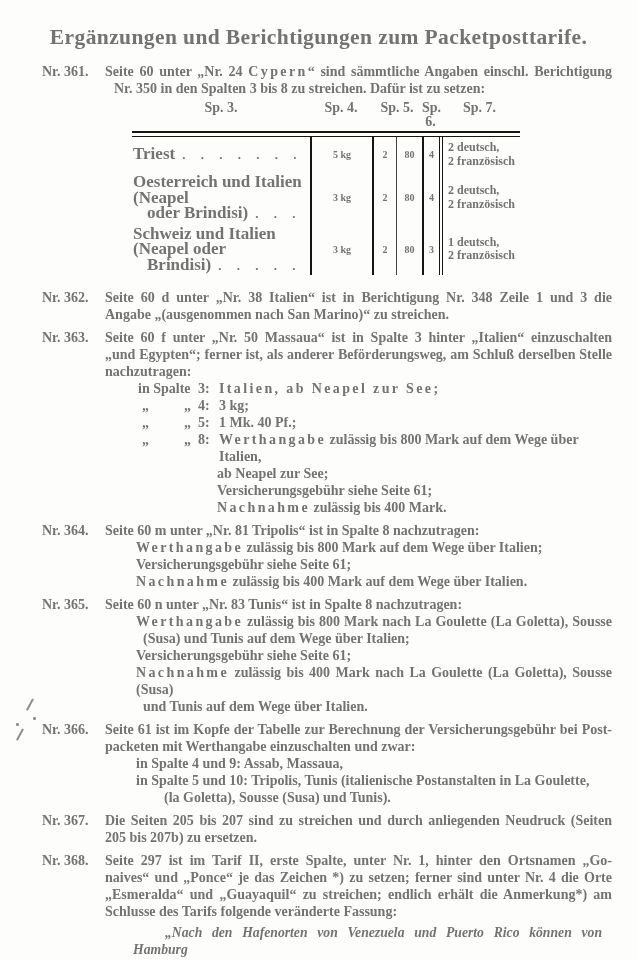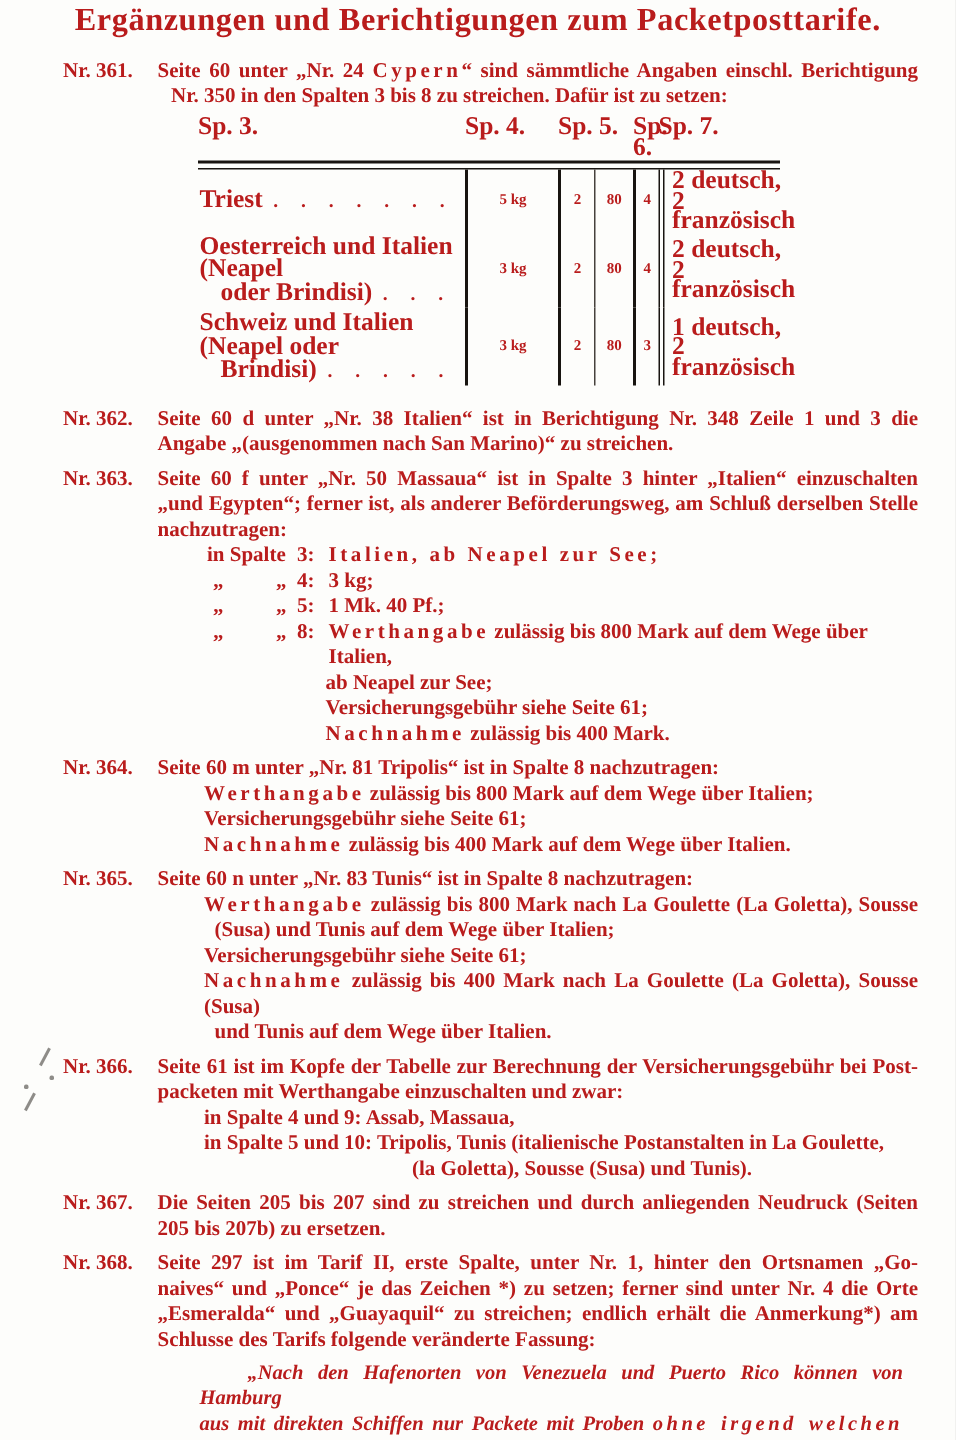--- a/index.html
+++ b/index.html
@@ -1,26 +1,27 @@
 <!DOCTYPE html>
 <html><head>
 <meta charset="utf-8">
 <style>
   html,body{margin:0;padding:0;background:#e8e8e6;}
   #page{
     position:relative;
     width:637px;height:960px;
     background:#fdfdfb;
-    color:#b91c1c;
+    color:#737373;
     font-family:"Liberation Serif","DejaVu Serif",serif;
     font-weight:700;
     font-size:14px;
     line-height:17px;
     overflow:hidden;
     box-sizing:border-box;
+    padding-top:24px;
   }
   
   #title{
     margin:0 10px 13px 10px;
     text-align:center;
     font-size:21.5px;
     line-height:26px;
     letter-spacing:0.4px;
     font-weight:700;
   }
@@ -33,51 +34,51 @@
     padding-right:25px;
     margin-top:6px;
   }
   .elabel{white-space:nowrap;}
   .ebody{min-width:0;}
   .ln{min-height:17px;}
   .just{text-align:justify;text-align-last:justify;}
   .ind{margin-left:9px;}
   .sub{margin-left:31px;}
   .subc{margin-left:38px;}
-  .subc2{margin-left:59px;text-align:center;}
+  .subc2{margin-left:59px;}
   .cont{margin-left:112px;}
   .q{margin-left:28px;margin-right:10px;font-size:13.7px;font-style:italic;}
   .qtop{margin-top:4px;}
   .qfirst{text-indent:32px;}
   .sp{letter-spacing:0.17em;}
   
   .lst{margin-left:33px;display:flex;}
   .c1{width:60px;flex:0 0 60px;white-space:pre;}
   .c1.ditto{display:flex;justify-content:space-between;padding:0 7px 0 4px;box-sizing:border-box;}
   .c2{width:21px;flex:0 0 21px;}
   .lsegs{flex:1;min-width:0;}
   
   .tbl{width:388px;margin:4px 0 8px 27px;}
   .thead{display:grid;grid-template-columns:178px 62px 24px 26px 17px 1fr;
-         font-size:17px;line-height:14px;padding-bottom:2px;}
+         font-size:14px;line-height:14px;text-align:center;padding-bottom:2px;}
   .thr{height:3px;border-top:2px solid #181410;border-bottom:1px solid #181410;}
   .trow{display:grid;grid-template-columns:178px 62px 24px 26px 17px 1fr;min-height:35px;}
   .cname{font-size:17px;line-height:15.5px;padding:2px 3px 2px 1px;
          display:flex;flex-direction:column;justify-content:center;box-sizing:border-box;}
   .nline{display:flex;align-items:baseline;}
   .nind{padding-left:14px;}
   .dots{flex:1;overflow:hidden;white-space:nowrap;margin-left:7px;font-size:13px;letter-spacing:6px;}
   .dots::after{content:". . . . . . . . . . . . . . . . . . . . .";}
   .cell{display:flex;align-items:center;justify-content:center;font-size:10px;box-sizing:border-box;}
   .cw{border-left:2px solid #181410;}
   .cm{border-left:2px solid #181410;}
   .cp{border-left:1px solid #46413c;}
   .c6{border-left:2px solid #181410;}
   .c7{border-left:4px double #181410;display:flex;flex-direction:column;justify-content:center;
-      padding-left:5px;font-size:17px;line-height:13.5px;box-sizing:border-box;}
+      padding-left:5px;font-size:12px;line-height:13.5px;box-sizing:border-box;}
   
   .marks{position:absolute;left:0;top:0;width:50px;height:960px;pointer-events:none;}
   .mk{position:absolute;background:#8e8c88;}
   .mk.s1{left:29px;top:698px;width:1.6px;height:13px;transform:rotate(28deg);}
   .mk.s2{left:19px;top:728px;width:1.6px;height:13px;transform:rotate(28deg);}
   .mk.d1{left:33px;top:717px;width:2.5px;height:2.5px;border-radius:50%;}
   .mk.d2{left:16px;top:723px;width:2.5px;height:2.5px;border-radius:50%;}
 </style>
 </head>
 <body>

